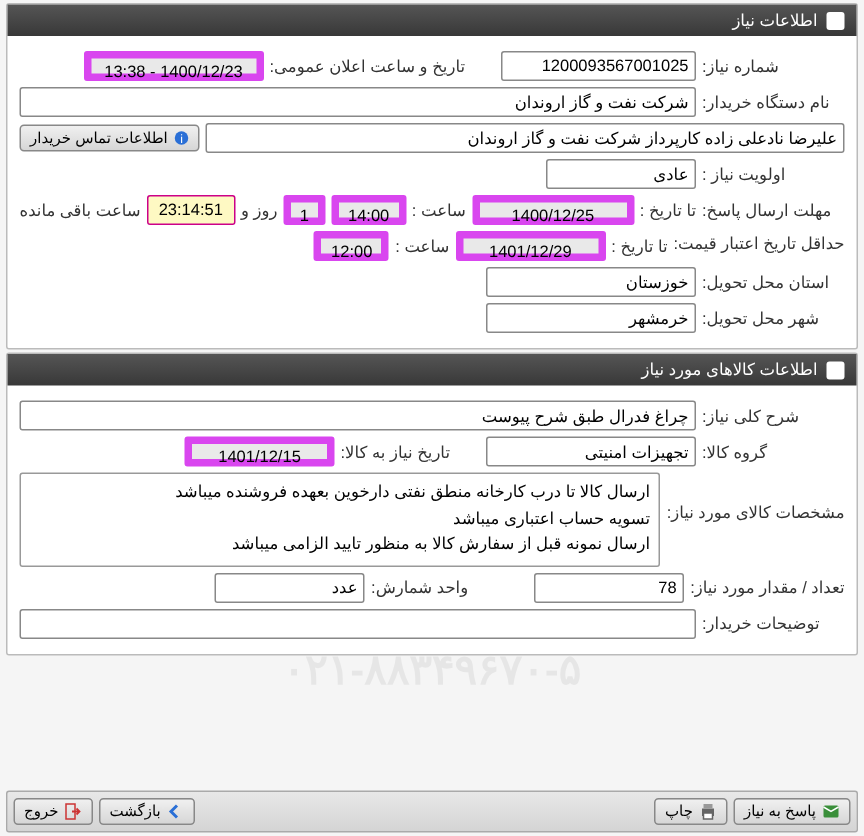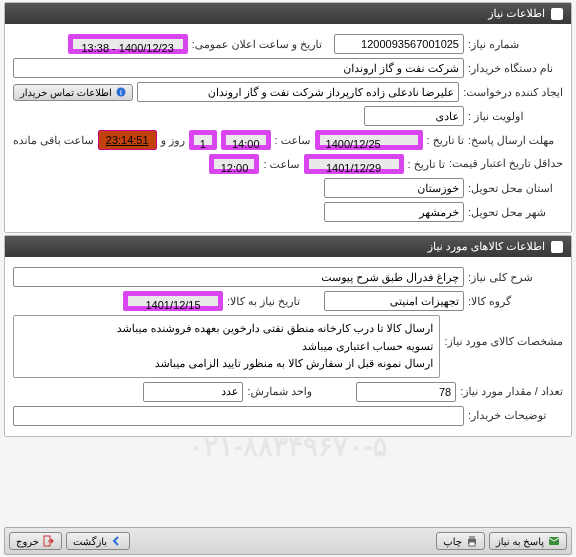--- a/index.html
+++ b/index.html
@@ -73,23 +73,22 @@
     background: #e9e9e9;
     border: 5px solid #d946ef;
     border-radius: 2px;
     padding: 2px 6px;
     font-size: 11px;
     height: 20px;
     line-height: 15px;
     white-space: nowrap;
   }
   .highlight {
-    background: #c2410c;
+    background: #fef9c3;
     border: 1px solid #c08;
-    text-decoration: underline;
   }
   .mini-btn {
     background: linear-gradient(#f0f0f0, #d6d6d6);
     border: 1px solid #888;
     border-radius: 3px;
     padding: 2px 6px;
     font-size: 10px;
     cursor: pointer;
     white-space: nowrap;
     display: inline-flex;
@@ -151,52 +150,51 @@
 
 <div class="panel">
   <div class="panel-header">
     <span>اطلاعات نیاز</span>
   </div>
   <div class="panel-body">
 
     <div class="row">
       <span class="label">شماره نیاز:</span>
       <input type="text" class="text-input" style="width: 130px;" readonly="" value="1200093567001025">
-      <span class="label-sm" style="margin-right:8px">تاریخ و ساعت اعلان عمومی:</span>
+      <span class="label-sm" style="margin-right:20px">تاریخ و ساعت اعلان عمومی:</span>
       <span class="date-box" style="width:120px;text-align:center">1400/12/23 - 13:38</span>
     </div>
 
     <div class="row">
       <span class="label">نام دستگاه خریدار:</span>
       <input type="text" class="text-input" style="flex: 1 1 0%;" readonly="" value="شرکت نفت و گاز اروندان">
     </div>
 
     <div class="row">
-      <span class="label">ایجاد کننده درخواست:</span>
       <input type="text" class="text-input" style="flex: 1 1 0%;" readonly="" value="علیرضا نادعلی زاده کارپرداز شرکت نفت و گاز اروندان">
       <button class="mini-btn">
         <span class="icn">
           <svg viewBox="0 0 10 10">
               <circle cx="5" cy="5" r="4.5" fill="#2a6fd6"></circle>
               <text x="5" y="8" text-anchor="middle" font-size="8" fill="#fff">i</text>
             </svg>
         </span>
         <span>اطلاعات تماس خریدار</span>
       </button>
     </div>
 
     <div class="row">
       <span class="label">اولویت نیاز :</span>
       <input type="text" class="text-input" style="width: 100px;" readonly="" value="عادی">
     </div>
 
     <div class="row">
       <span class="label">مهلت ارسال پاسخ:</span>
       <span class="label-sm">تا تاریخ :</span>
-      <span class="date-box" style="width:110px;text-align:left">1400/12/25</span>
+      <span class="date-box" style="width:110px;text-align:center">1400/12/25</span>
       <span class="label-sm">ساعت :</span>
       <span class="date-box" style="width:50px;text-align:center">14:00</span>
       <span class="date-box" style="width:28px;text-align:center">1</span>
       <span class="label-sm">روز و</span>
       <span class="date-box highlight" style="width:60px;text-align:center">23:14:51</span>
       <span class="label-sm">ساعت باقی مانده</span>
     </div>
 
     <div class="row">
       <span class="label" style="white-space:normal;line-height:1.2">حداقل تاریخ اعتبار

